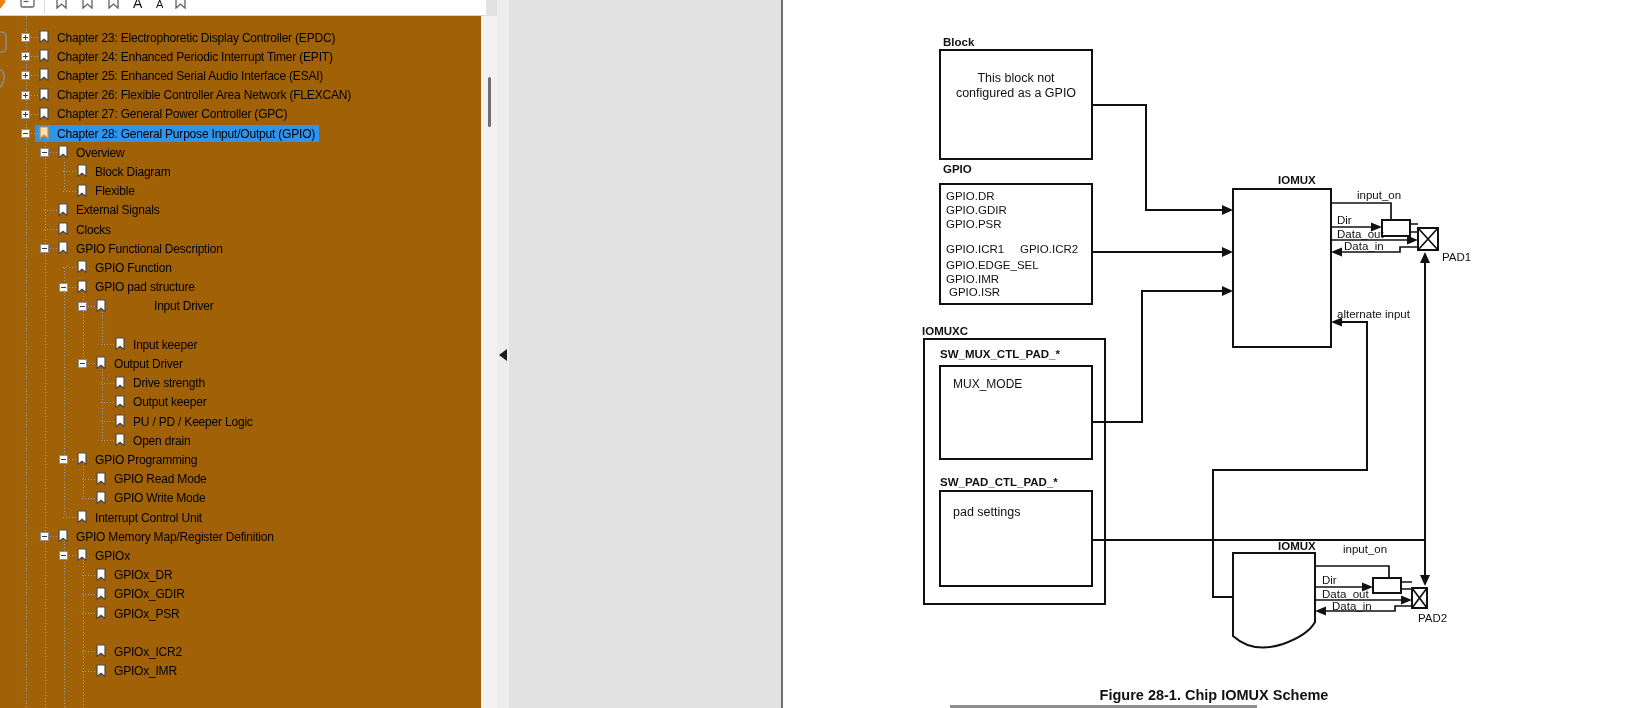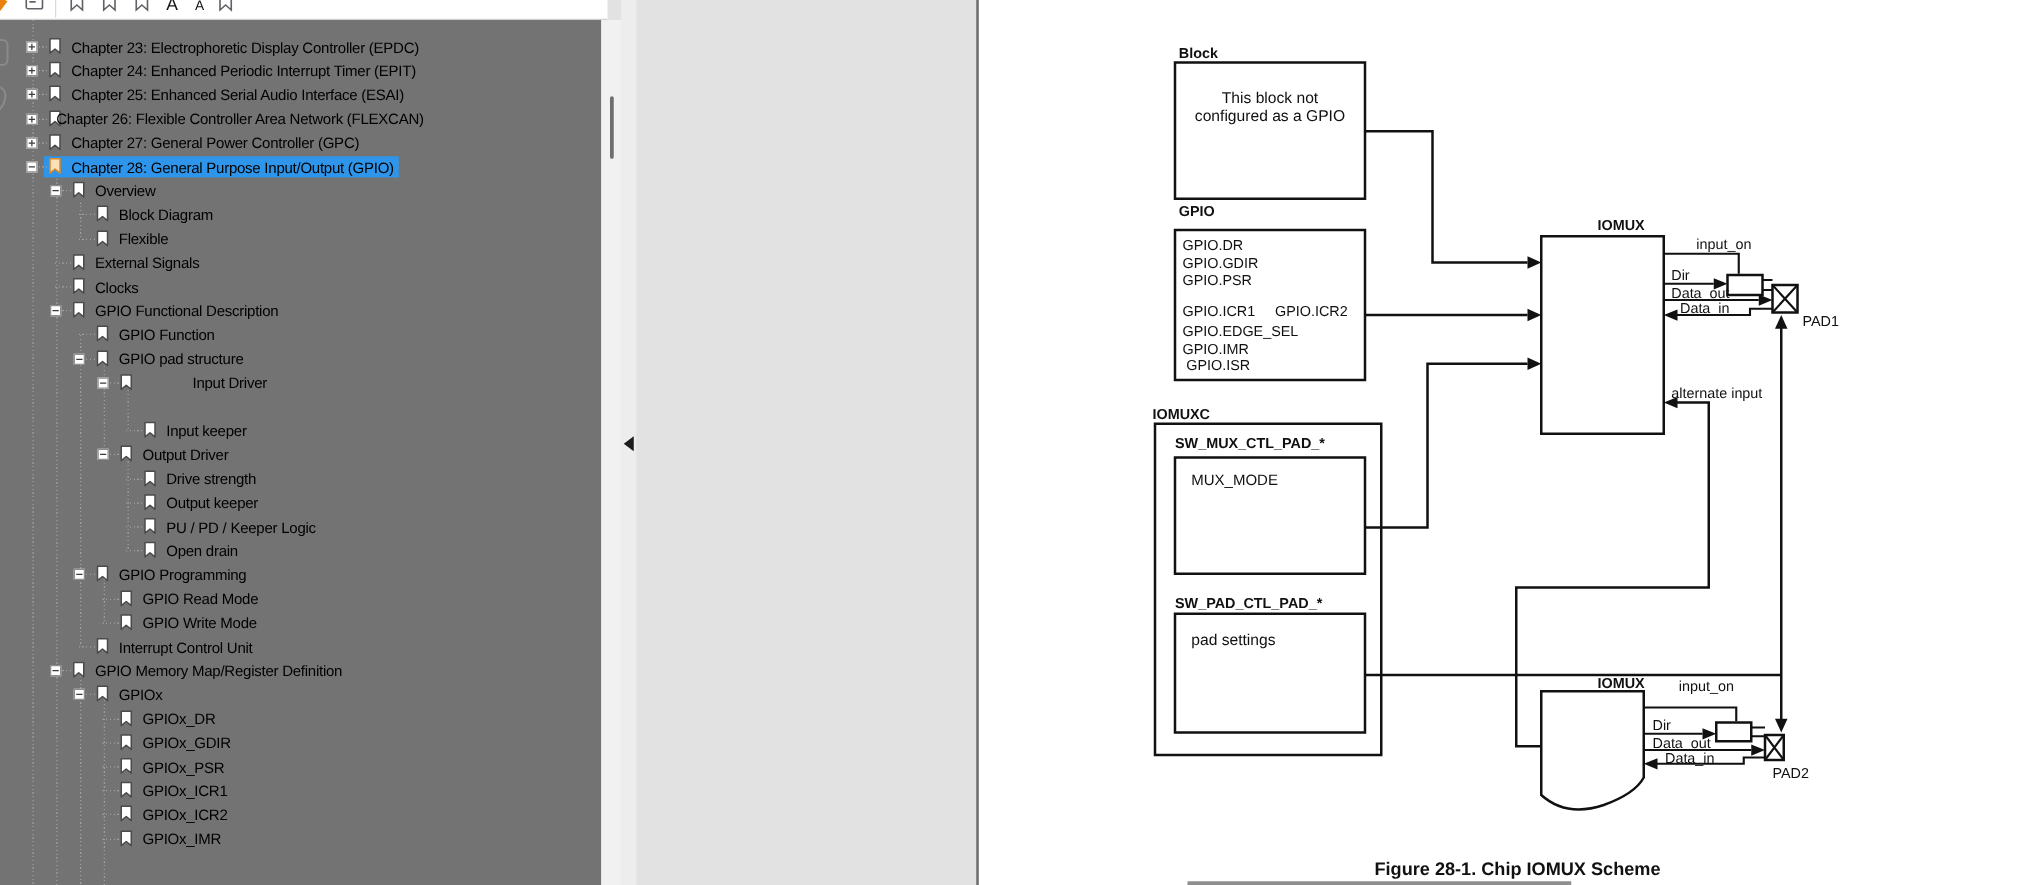--- a/index.html
+++ b/index.html
@@ -1,19 +1,19 @@
 <!DOCTYPE html>
 <html><head>
 <meta charset="utf-8">
 <style>
   html,body{margin:0;padding:0;width:1632px;height:708px;overflow:hidden;background:#e2e2e2;
     font-family:"Liberation Sans",sans-serif;}
   #stage{position:relative;width:1632px;height:708px;}
   
-  #panel{position:absolute;left:0;top:0;width:481px;height:708px;background:#737373;z-index:5;}
+  #panel{position:absolute;left:0;top:0;width:481px;height:708px;background:#a16207;z-index:5;}
   #ptoolbar{position:absolute;left:0;top:0;width:486px;height:15px;background:#fff;overflow:hidden;
     border-bottom:1px solid #d2d2d2;z-index:7;}
   .tbicon{position:absolute;top:-7px;color:#5f6368;}
   .tbsep{position:absolute;left:44px;top:0px;width:1px;height:14px;background:#dadada;}
   #scrolltrack{position:absolute;left:481px;top:16px;width:16px;height:692px;background:#f1f1f1;z-index:6;}
   #scrollthumb{position:absolute;left:7px;top:61px;width:3px;height:50px;background:#6f6f6f;border-radius:2px;}
   #splitter{position:absolute;left:497px;top:0;width:12px;height:708px;background:#ededed;z-index:4;}
   #collapse-arrow{position:absolute;left:499px;top:349px;width:0;height:0;z-index:8;
     border-right:8px solid #1d1d1d;border-top:6px solid transparent;border-bottom:6px solid transparent;}
   
@@ -173,21 +173,21 @@
             <path d="M2 1h8v11.5L6 9.2 2 12.5Z" fill="#ffffff" stroke="#4b4b4b" stroke-width="1.2" stroke-linejoin="round"></path>
           </svg>
           <span class="lbl" style="left: 57px;">Chapter 25: Enhanced Serial Audio Interface (ESAI)</span>
         </div>
         <div class="trow" style="top: 85.6px;">
           <div class="stub" style="left: 25px; width: 14px;"></div>
           <div class="gad plus" style="left: 21px;"></div>
           <svg width="12" height="14" class="bmk" style="left: 38px;">
             <path d="M2 1h8v11.5L6 9.2 2 12.5Z" fill="#ffffff" stroke="#4b4b4b" stroke-width="1.2" stroke-linejoin="round"></path>
           </svg>
-          <span class="lbl" style="left: 45px;">Chapter 26: Flexible Controller Area Network (FLEXCAN)</span>
+          <span class="lbl" style="left: 57px;">Chapter 26: Flexible Controller Area Network (FLEXCAN)</span>
         </div>
         <div class="trow" style="top: 104.8px;">
           <div class="stub" style="left: 25px; width: 14px;"></div>
           <div class="gad plus" style="left: 21px;"></div>
           <svg width="12" height="14" class="bmk" style="left: 38px;">
             <path d="M2 1h8v11.5L6 9.2 2 12.5Z" fill="#ffffff" stroke="#4b4b4b" stroke-width="1.2" stroke-linejoin="round"></path>
           </svg>
           <span class="lbl" style="left: 57px;">Chapter 27: General Power Controller (GPC)</span>
         </div>
         <div class="trow" style="top: 124px;">
@@ -367,27 +367,20 @@
             <path d="M2 1h8v11.5L6 9.2 2 12.5Z" fill="#ffffff" stroke="#4b4b4b" stroke-width="1.2" stroke-linejoin="round"></path>
           </svg>
           <span class="lbl" style="left: 114px;">GPIOx_GDIR</span>
         </div>
         <div class="trow" style="top: 604px;">
           <div class="stub" style="left: 82px; width: 14px;"></div>
           <svg width="12" height="14" class="bmk" style="left: 95px;">
             <path d="M2 1h8v11.5L6 9.2 2 12.5Z" fill="#ffffff" stroke="#4b4b4b" stroke-width="1.2" stroke-linejoin="round"></path>
           </svg>
           <span class="lbl" style="left: 114px;">GPIOx_PSR</span>
-        </div>
-        <div class="trow" style="top: 623.2px;">
-          <div class="stub" style="left: 82px; width: 14px;"></div>
-          <svg width="12" height="14" class="bmk" style="left: 95px;">
-            <path d="M2 1h8v11.5L6 9.2 2 12.5Z" fill="#ffffff" stroke="#4b4b4b" stroke-width="1.2" stroke-linejoin="round"></path>
-          </svg>
-          <span class="lbl" style="left: 114px;">GPIOx_ICR1</span>
         </div>
         <div class="trow" style="top: 642.4px;">
           <div class="stub" style="left: 82px; width: 14px;"></div>
           <svg width="12" height="14" class="bmk" style="left: 95px;">
             <path d="M2 1h8v11.5L6 9.2 2 12.5Z" fill="#ffffff" stroke="#4b4b4b" stroke-width="1.2" stroke-linejoin="round"></path>
           </svg>
           <span class="lbl" style="left: 114px;">GPIOx_ICR2</span>
         </div>
         <div class="trow" style="top: 661.6px;">
           <div class="stub" style="left: 82px; width: 14px;"></div>

